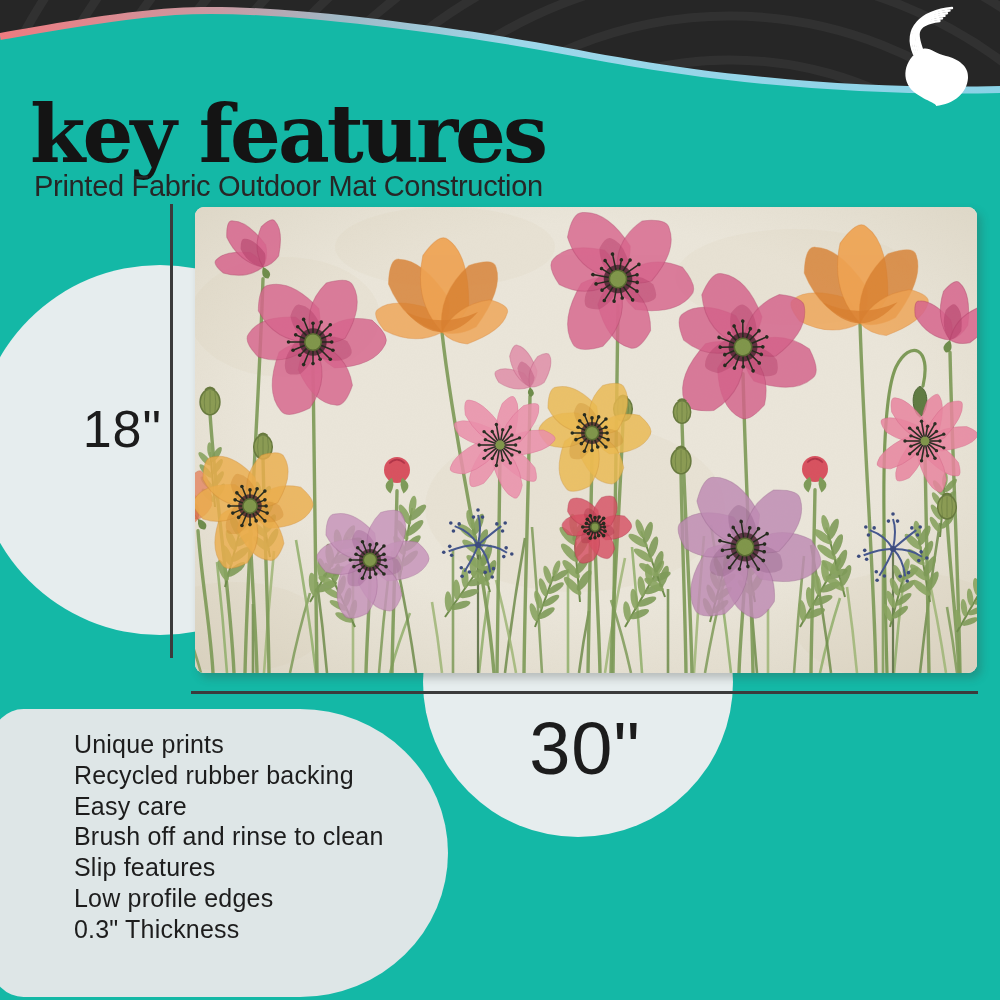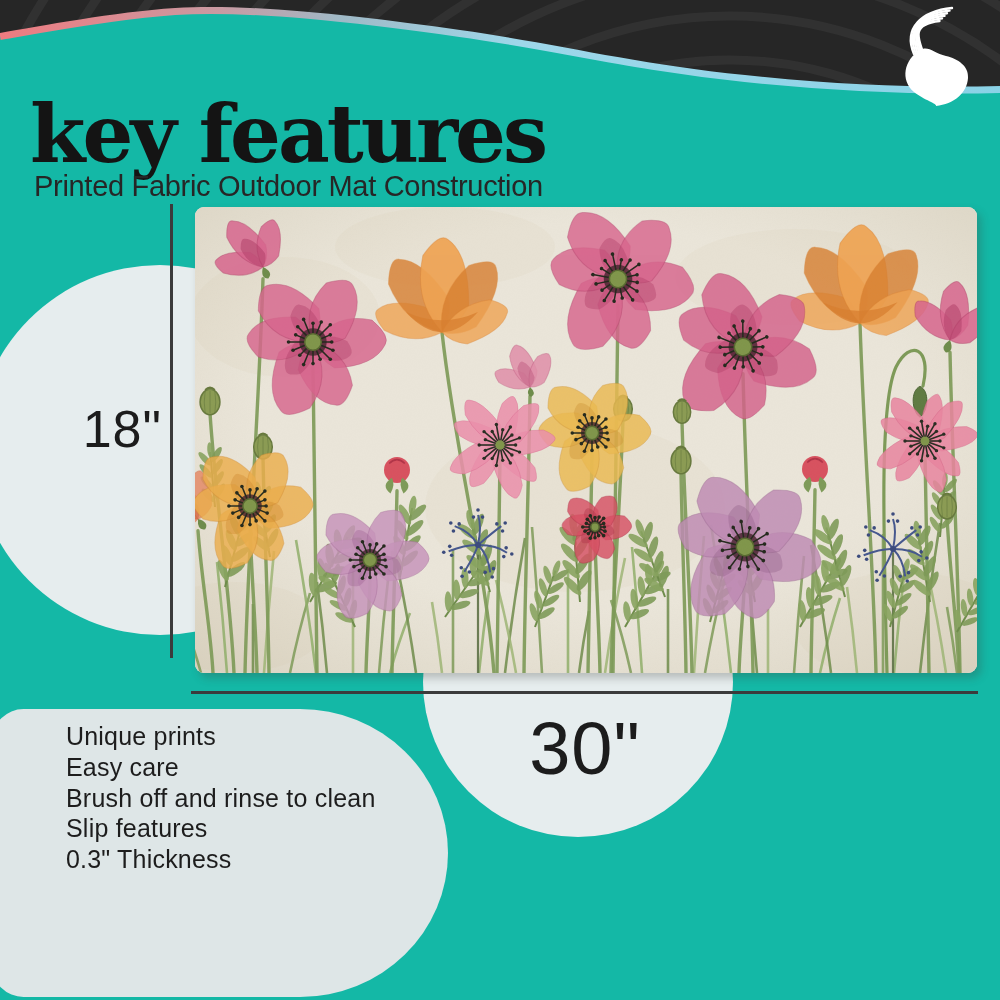--- a/index.html
+++ b/index.html
@@ -26,21 +26,21 @@
     border-radius:9px;overflow:hidden;background:#ebe6da;
     box-shadow:4px 5px 9px rgba(60,60,55,0.28);}
   .product-mat svg{display:block;width:100%;height:100%;}
   
   .dim-line-v{position:absolute;left:170px;top:204px;width:3px;height:454px;background:#3b3b3b;}
   .dim-line-h{position:absolute;left:191px;top:691px;width:787px;height:3px;background:#3b3b3b;}
   .dim-label{position:absolute;color:#1c1c1c;}
   .dim-label.h18{left:38px;top:399px;width:124px;font-size:52px;text-align:right;letter-spacing:1px;}
   .dim-label.w30{left:500px;top:706px;width:170px;font-size:74px;text-align:center;letter-spacing:1px;}
   
-  .features-list{position:absolute;left:62px;top:717px;margin:4px;padding:0;list-style:none;
+  .features-list{position:absolute;left:62px;top:717px;margin:12px;padding:0;list-style:none;
     font-size:25px;line-height:30.8px;color:#1d1d1d;letter-spacing:0.2px;}
 </style>
 </head>
 <body>
 
 <div class="page">
 
   <svg class="header-wave" viewBox="0 0 1000 120" aria-hidden="true">
     <defs>
       <linearGradient id="waveline" x1="0" y1="0" x2="1" y2="0">
@@ -1043,19 +1043,21 @@
       </svg>
   </div>
 
   <div class="dim-line-v" style="background: rgb(59, 59, 59);"></div>
   <div class="dim-line-h" style="background: rgb(59, 59, 59);"></div>
   <div class="dim-label h18">18"</div>
   <div class="dim-label w30">30"</div>
 
   <ul class="features-list" id="features-list">
       <li>Unique prints</li>
+      <li>Recycled rubber backing</li>
       <li>Easy care</li>
       <li>Brush off and rinse to clean</li>
       <li>Slip features</li>
+      <li>Low profile edges</li>
       <li>0.3" Thickness</li>
     </ul>
 
 </div>
 
 </body></html>

